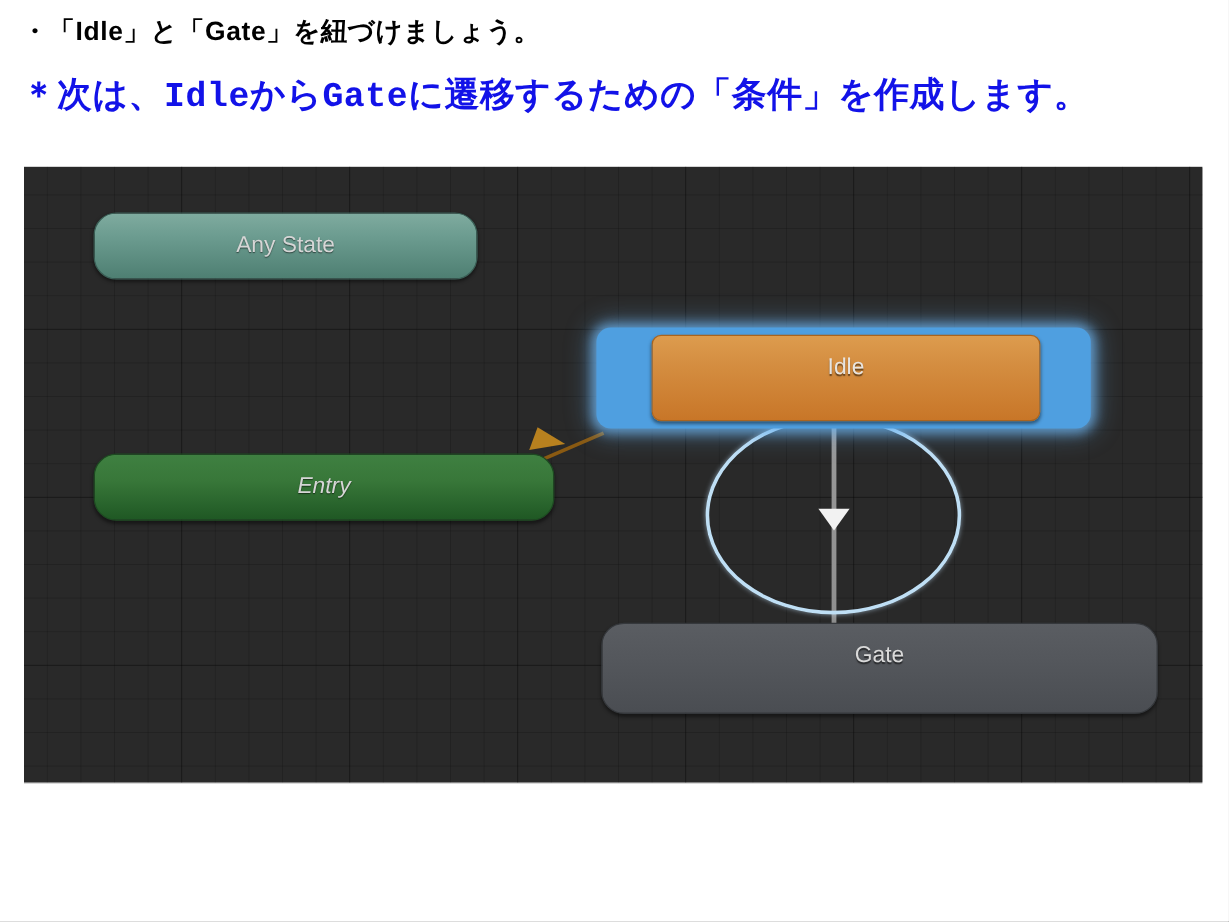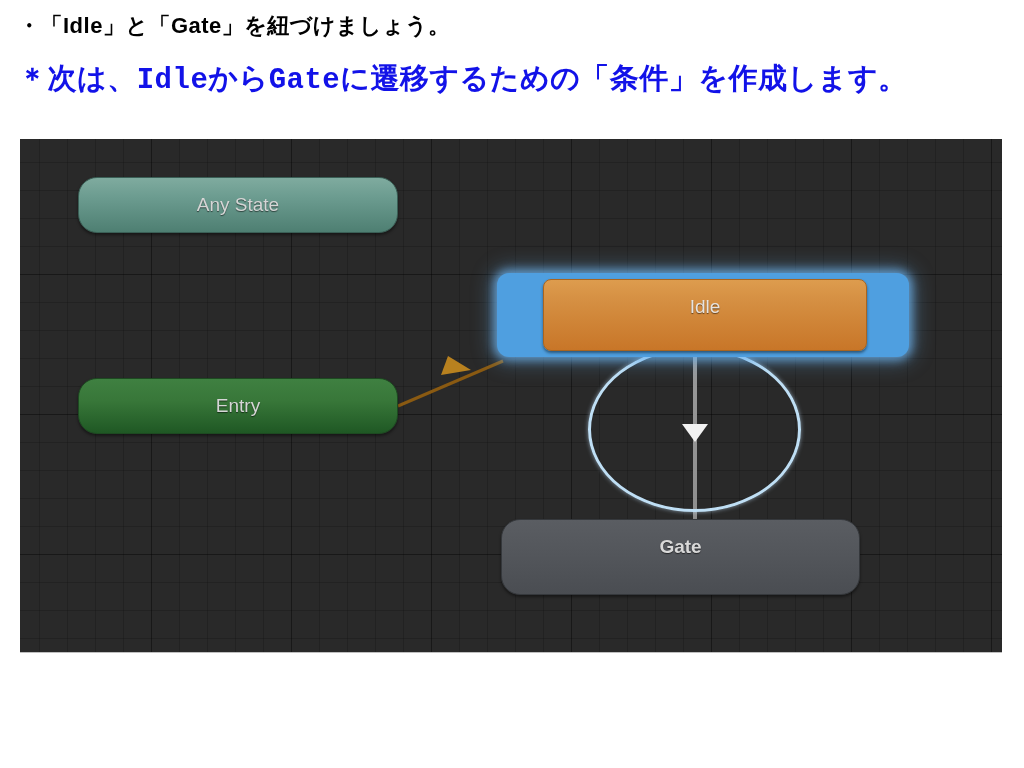--- a/index.html
+++ b/index.html
@@ -95,24 +95,25 @@
     height: 56px;
     background: linear-gradient(to bottom, #7fab9f 0%, #6c9c90 35%, #4e7f72 100%);
     border: 1px solid #3a5f56;
   }
   .node-any-state .state-label { top: 16px; }
 
   
   .node-entry {
     left: 58px;
     top: 239px;
-    width: 320px;
+    width: 384px;
     height: 56px;
     background: linear-gradient(to bottom, #3f8041 0%, #387739 40%, #1f5824 100%);
     border: 1px solid #1d4a21;
+    font-style: italic;
   }
   .node-entry .state-label { top: 16px; }
 
   
   .node-idle-wrap {
     position: absolute;
     left: 477px;
     top: 134px;
     width: 412px;
     height: 84px;
@@ -138,25 +139,24 @@
     border: 1px solid #a9641f;
     border-radius: 8px;
     margin-left: 40px;
   }
   .node-idle .state-label { top: 16px; color: #e8e4df; }
 
   
   .node-gate {
     left: 481px;
     top: 380px;
-    width: 359px;
+    width: 464px;
     height: 76px;
     background: linear-gradient(to bottom, #5a5d62 0%, #54575c 40%, #4a4d52 100%);
     border: 1px solid #35383c;
-    font-weight: bold;
   }
   .node-gate .state-label { top: 16px; color: #d9d9d9; }
 
   
   .transition-ellipse {
     position: absolute;
     left: 568px;
     top: 208px;
     width: 213px;
     height: 165px;

